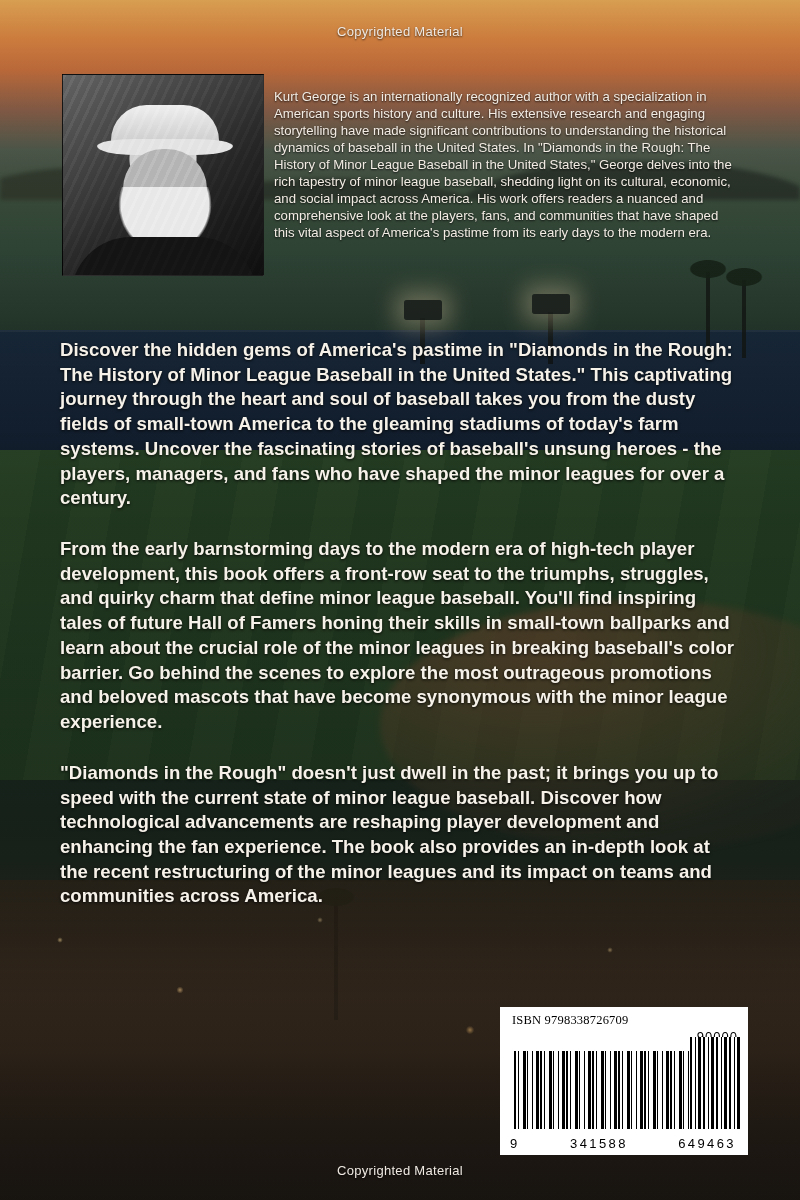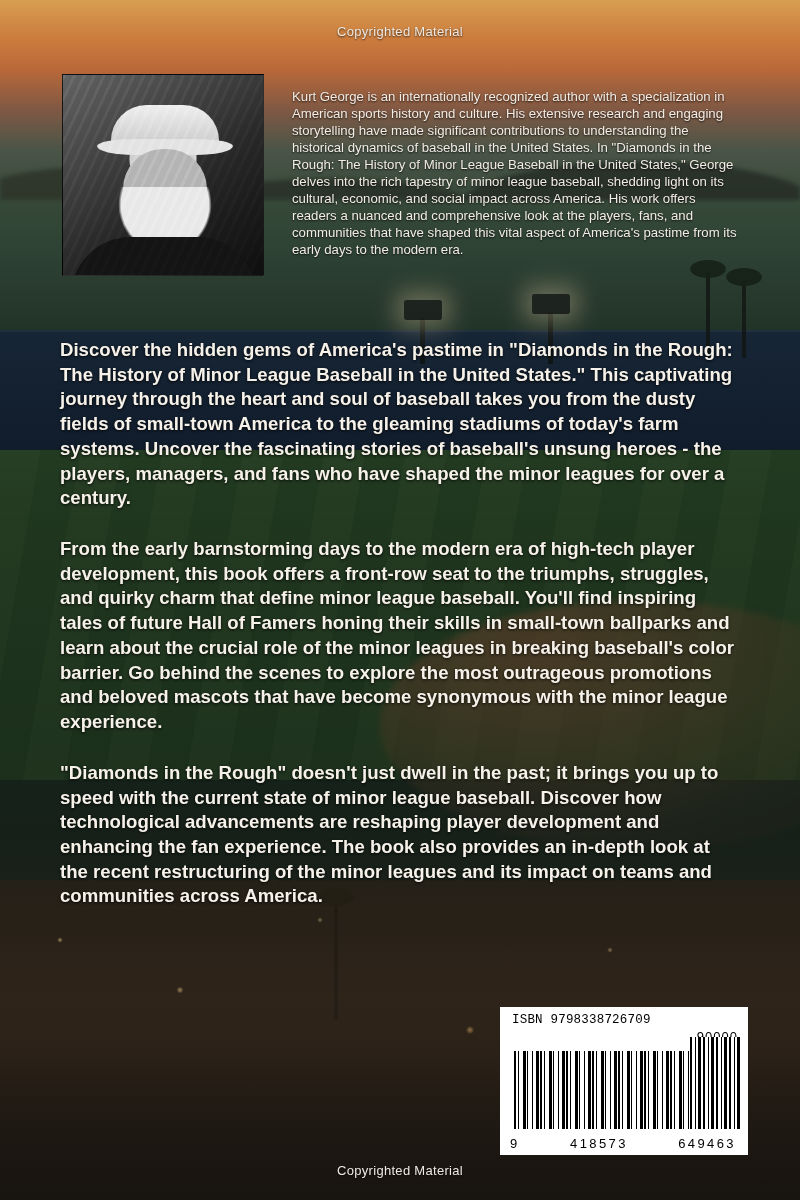--- a/index.html
+++ b/index.html
@@ -127,21 +127,21 @@
   }
   .copyright.top { top: 24px; }
   .copyright.bottom { bottom: 22px; }
 
   
   .author-block {
     position: absolute;
     left: 62px; top: 74px;
     right: 58px;
     display: flex;
-    gap: 28px;
+    gap: 10px;
   }
   .author-photo {
     width: 200px; height: 200px;
     flex: 0 0 200px;
     border: 1px solid rgba(0,0,0,.5);
     background:
       radial-gradient(circle 55px at 50% 42%, #d9cdc2 0 60%, transparent 62%),
       linear-gradient(145deg, #6d6a66, #2d2c2a 60%, #141414);
     position: relative;
     overflow: hidden;
@@ -208,21 +208,21 @@
     top: 1007px;
     width: 248px;
     height: 148px;
     background: #fff;
     color: #000;
     padding: 4px 6px 2px 6px;
     box-sizing: border-box;
   }
   .isbn-text {
     font-size: 12.5px;
-    font-family: Liberation Mono, monospace;
+    font-family: Liberation Serif, serif;
     letter-spacing: .2px;
     margin: 2px 0 0 6px;
   }
   .ean5 {
     position: absolute;
     right: 10px;
     top: 22px;
     font-size: 13px;
     letter-spacing: 1px;
   }
@@ -299,19 +299,19 @@
     <p>"Diamonds in the Rough" doesn't just dwell in the past; it brings you up to speed with the current state of minor league baseball. Discover how technological advancements are reshaping player development and enhancing the fan experience. The book also provides an in-depth look at the recent restructuring of the minor leagues and its impact on teams and communities across America.</p>
   </div>
 
   <div class="barcode-box">
     <div class="isbn-text">ISBN 9798338726709</div>
     <div class="ean5">90000</div>
     <div class="bars"></div>
     <div class="bars-right"></div>
     <div class="ean-digits">
       <span>9</span>
-      <span>418573</span>
+      <span>341588</span>
       <span>649463</span>
     </div>
   </div>
 
   <div class="copyright bottom">Copyrighted Material</div>
 </div>
 
 </body></html>

